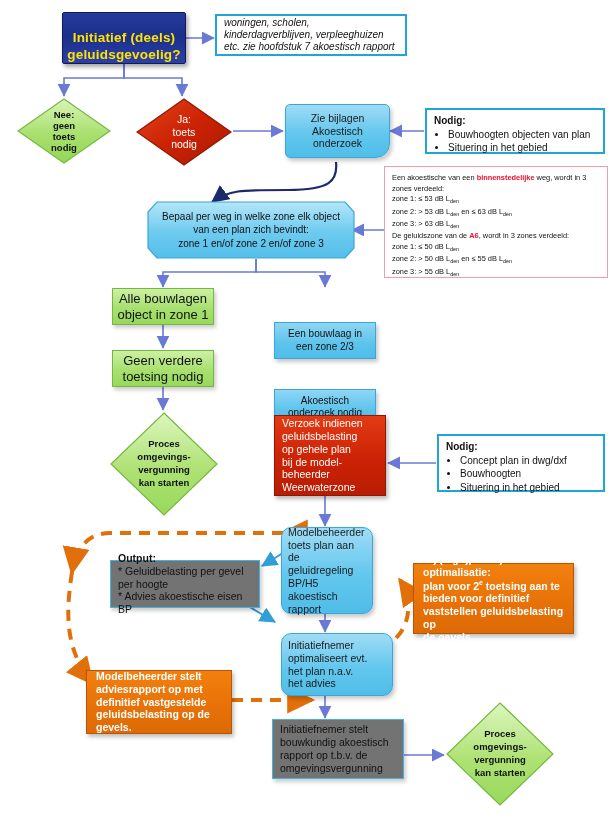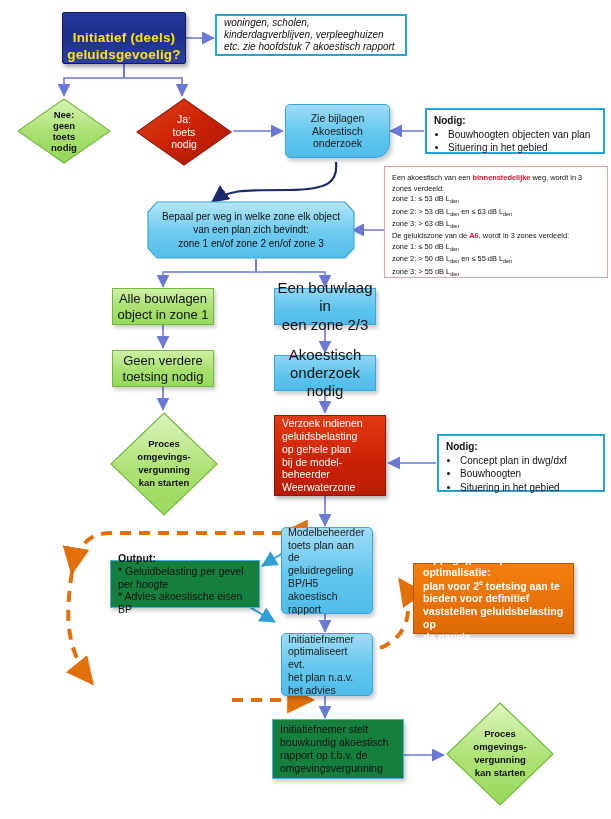--- a/index.html
+++ b/index.html
@@ -11,27 +11,27 @@
   .node .txt{width:100%;}
 
   
   .startbox{background:linear-gradient(180deg,#243a9c 0%,#1c2f8a 45%,#2b3fa8 100%);
             border:1px solid #101c55;color:#ffe400;font-weight:bold;font-size:13.5px;
             letter-spacing:.2px;border-radius:2px;
             box-shadow:2px 3px 4px rgba(0,0,0,.35);align-items:flex-end;}
 
   
   .blue{background:linear-gradient(180deg,#9fdcf6 0%,#63c7ee 55%,#4fbde9 100%);
-        border:1px solid #3aa7d8;color:#1a1a1a;font-size:10.5px;border-radius:5px;
+        border:1px solid #3aa7d8;color:#1a1a1a;font-size:10.5px;border-radius:10px;
         box-shadow:2px 3px 4px rgba(0,0,0,.22);}
-  .blueflat{background:#15803d;border:1px solid #46b2e0;color:#111;font-size:10.5px;
+  .blueflat{background:#737373;border:1px solid #46b2e0;color:#111;font-size:10.5px;
         box-shadow:2px 3px 4px rgba(0,0,0,.20);}
   .bluesq{background:linear-gradient(180deg,#8ed6f4 0%,#5cc3ec 60%,#4fbde9 100%);
-        border:1px solid #3aa7d8;color:#111;font-size:15px;
-        box-shadow:2px 3px 4px rgba(0,0,0,.22);}
+        border:1px solid #3aa7d8;color:#111;font-size:10px;
+        box-shadow:2px 3px 4px rgba(0,0,0,.22);margin-top:34px;}
 
   
   .callout{background:#ffffff;border:2px solid #1ea7d6;color:#111;font-size:10px;
            text-align:left;justify-content:flex-start;padding:5px 7px;}
   .callout ul{margin:2px 0 0 0;padding-left:14px;}
   .callout li{margin:0 0 1px 0;}
 
   
   .green{background:linear-gradient(180deg,#cdf0a4 0%,#a8e06f 55%,#97d95c 100%);
          border:1px solid #74b93e;color:#111;font-size:13px;
@@ -176,21 +176,21 @@
   <div class="node callout" style="left:425px;top:108px;width:180px;height:46px;flex-direction:column;align-items:flex-start;">
     <div class="bold">Nodig:</div>
     <ul>
       <li>Bouwhoogten objecten van plan</li>
       <li>Situering in het gebied</li>
     </ul>
   </div>
 
   <div class="node zonebox" style="left:384px;top:166px;width:224px;height:112px;flex-direction:column;">
     <div>
-      <span>Een akoestisch van een </span><span class="hl">binnenstedelijke</span><span> weg, wordt in 3 zones verdeeld:</span>
+      <span>Een akoestische van een </span><span class="hl">binnenstedelijke</span><span> weg, wordt in 3 zones verdeeld:</span>
     </div>
     <div class="gap"></div>
     <div>zone 1: ≤ 53 dB L<sub>den</sub></div>
     <div>zone 2: &gt; 53 dB L<sub>den</sub> en ≤ 63 dB L<sub>den</sub></div>
     <div>zone 3: &gt; 63 dB L<sub>den</sub></div>
     <div class="gap"></div>
     <div>
       <span>De geluidszone van de </span><span class="hl">A6</span><span>, wordt in 3 zones verdeeld:</span>
     </div>
     <div class="gap"></div>
@@ -270,24 +270,27 @@
       <div>* Geluidbelasting per gevel</div>
       <div>per hoogte</div>
       <div>* Advies akoestische eisen BP</div>
     </div>
   </div>
 
   <div class="node orange" style="left:413px;top:563px;width:161px;height:71px;">
     <span class="txt lft">Bij (ingrijpende) optimalisatie:<br>plan voor 2<sup style="font-size:7px">e</sup>  toetsing aan te<br>bieden voor definitief<br>vaststellen geluidsbelasting op<br>de gevels</span>
   </div>
 
-  <div class="node blue" style="left:281px;top:633px;width:92px;height:63px;text-align:left;justify-content:flex-start;padding:11px 6px;">
+  <div class="node blue" style="left:281px;top:633px;width:112px;height:63px;text-align:left;justify-content:flex-start;padding:11px 6px;">
     <span class="txt lft">Initiatiefnemer<br>optimaliseert evt.<br>het plan n.a.v.<br>het advies</span>
   </div>
 
+  <div class="node orange" style="left:86px;top:670px;width:146px;height:64px;">
+    <span class="txt lft">Modelbeheerder stelt<br>adviesrapport op met<br>definitief vastgestelde<br>geluidsbelasting op de<br>gevels.</span>
+  </div>
 
   <div class="node blueflat" style="left:272px;top:719px;width:132px;height:60px;text-align:left;justify-content:flex-start;padding:4px 7px;">
     <span class="txt lft">Initiatiefnemer stelt<br>bouwkundig akoestisch<br>rapport op t.b.v. de<br>omgevingsvergunning</span>
   </div>
 
   <div style="position:absolute;left:446px;top:702px;width:108px;height:104px;">
     <svg width="108" height="104" style="position:absolute;left:0;top:0;">
       <defs>
           <linearGradient id="gg3" x1="0" y1="0" x2="0" y2="1">
         <stop offset="0%" stop-color="#dcf6be"></stop>

